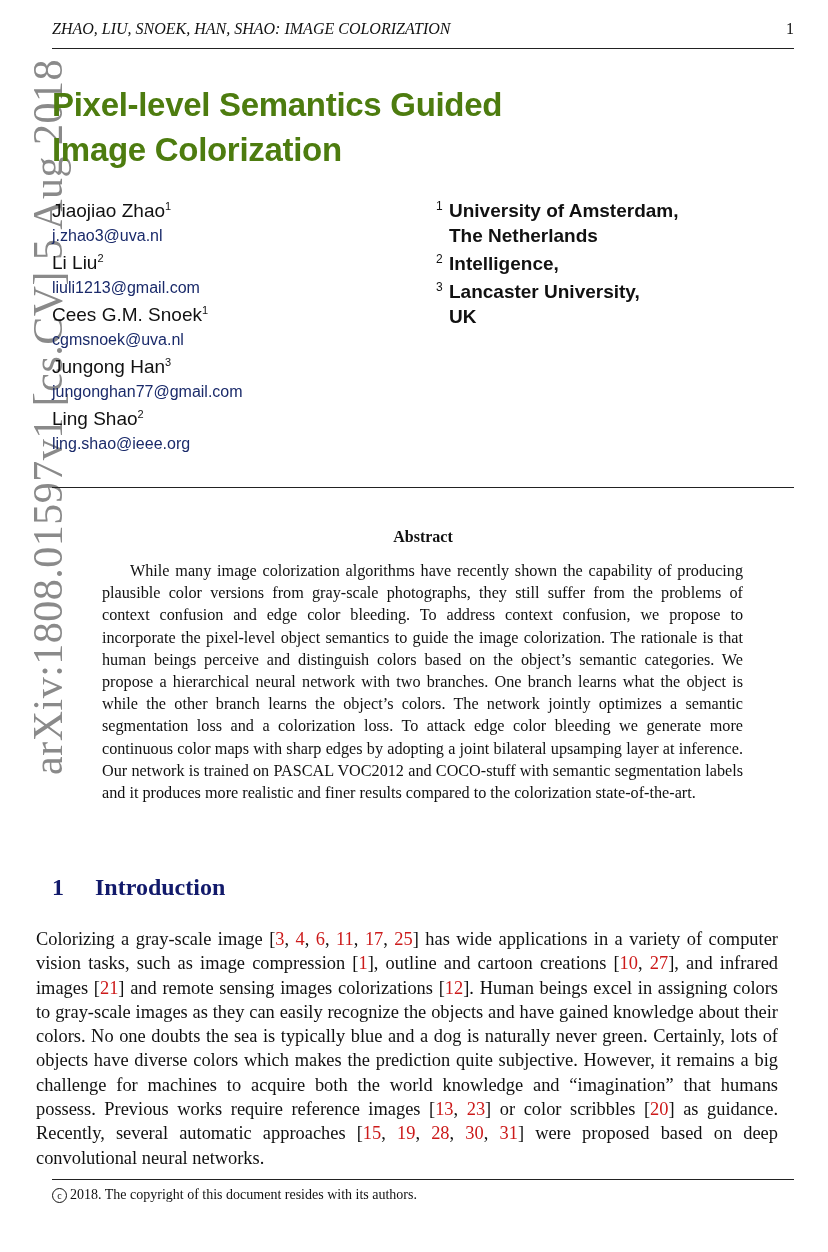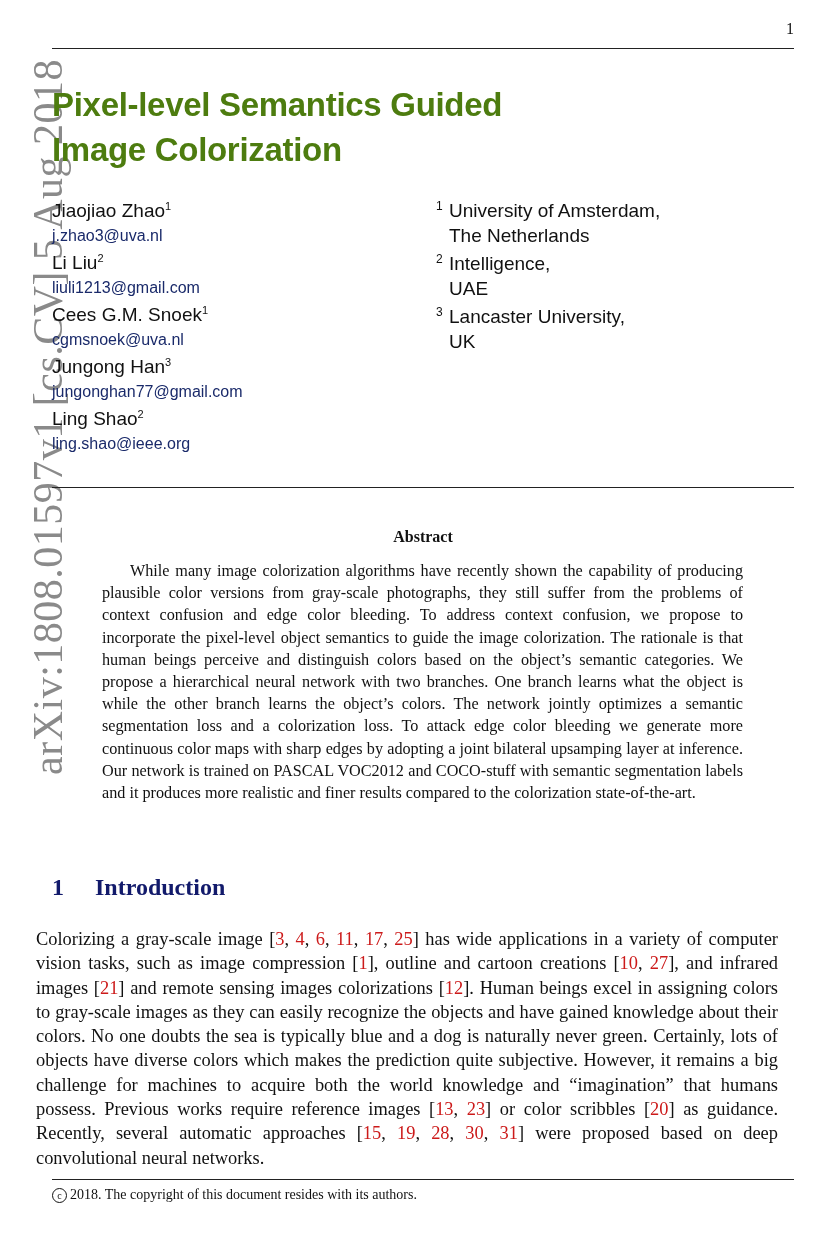--- a/index.html
+++ b/index.html
@@ -10,36 +10,37 @@
   .watermark { position: absolute; left: 24px; top: 775px; transform-origin: 0 0; transform: rotate(-90deg); font-family: "Liberation Serif", serif; font-size: 42px; color: #8a8a8a; white-space: nowrap; letter-spacing: 0.5px; }
   .title { position: absolute; left: 52px; top: 82px; font-family: "Liberation Sans", sans-serif; font-weight: bold; font-size: 33px; line-height: 45px; color: #4d7c0f; letter-spacing: -0.3px; }
   .authors { position: absolute; left: 52px; top: 198px; font-family: "Liberation Sans", sans-serif; }
   .author { margin-bottom: 2px; }
   .author-name { font-size: 19px; line-height: 26px; color: #111; }
   .author-email { font-size: 16px; line-height: 24px; color: #1a2a6a; }
   sup { font-size: 11px; vertical-align: super; line-height: 0; }
   .affils { position: absolute; left: 436px; top: 198px; font-family: "Liberation Sans", sans-serif; font-size: 19px; line-height: 25px; color: #111; }
   .affil { position: relative; padding-left: 13px; margin-bottom: 3px; }
   .affil .num { position: absolute; left: 0; top: -4px; font-size: 12px; }
-  .affil-line { display: block; }
+  .affil-line { display: block; font-weight: bold; }
   .abstract-rule { position: absolute; left: 52px; top: 487px; width: 742px; height: 1px; background: #222; }
   .abstract-heading { position: absolute; left: 0; width: 846px; top: 528px; text-align: center; font-weight: bold; font-size: 16px; }
   .abstract-body { position: absolute; left: 102px; top: 560px; width: 641px; font-size: 16.2px; line-height: 22.2px; text-align: justify; text-indent: 28px; }
   .section-heading { position: absolute; left: 52px; top: 874px; font-weight: bold; font-size: 24px; color: #121a6b; }
   .section-heading .sec-num { display: inline-block; width: 43px; }
   .intro-body { position: absolute; left: 36px; top: 927px; width: 742px; font-size: 18.4px; line-height: 24.3px; text-align: justify; }
   .cite { color: #cc1a1a; }
   .footer-rule { position: absolute; left: 52px; top: 1179px; width: 742px; height: 1px; background: #222; }
   .footer { position: absolute; left: 52px; top: 1185px; font-size: 14px; line-height: 19px; color: #111; }
   .copyright-icon { display: inline-block; width: 13px; height: 13px; border: 1px solid #111; border-radius: 50%; font-size: 10px; line-height: 13px; text-align: center; margin-right: 3px; vertical-align: 0px; }
 </style>
 </head>
 <body>
 
 <div class="header">
+  <span>ZHAO, LIU, SNOEK, HAN, SHAO: IMAGE COLORIZATION</span>
   <span class="page-num">1</span>
 </div>
 <div class="header-rule"></div>
 
 <div class="watermark">arXiv:1808.01597v1 [cs.CV] 5 Aug 2018</div>
 
 <div class="title">
   <div>Pixel-level Semantics Guided</div>
   <div>Image Colorization</div>
 </div>
@@ -69,21 +70,20 @@
 
 <div class="affils">
   <div class="affil">
     <span class="num">1</span>
     <span class="affil-line">University of Amsterdam,</span>
     <span class="affil-line">The Netherlands</span>
   </div>
   <div class="affil">
     <span class="num">2</span>
     <span class="affil-line">Intelligence,</span>
-    <span class="affil-line">UAE</span>
   </div>
   <div class="affil">
     <span class="num">3</span>
     <span class="affil-line">Lancaster University,</span>
     <span class="affil-line">UK</span>
   </div>
 </div>
 
 <div class="abstract-rule"></div>
 <div class="abstract-heading">Abstract</div>

